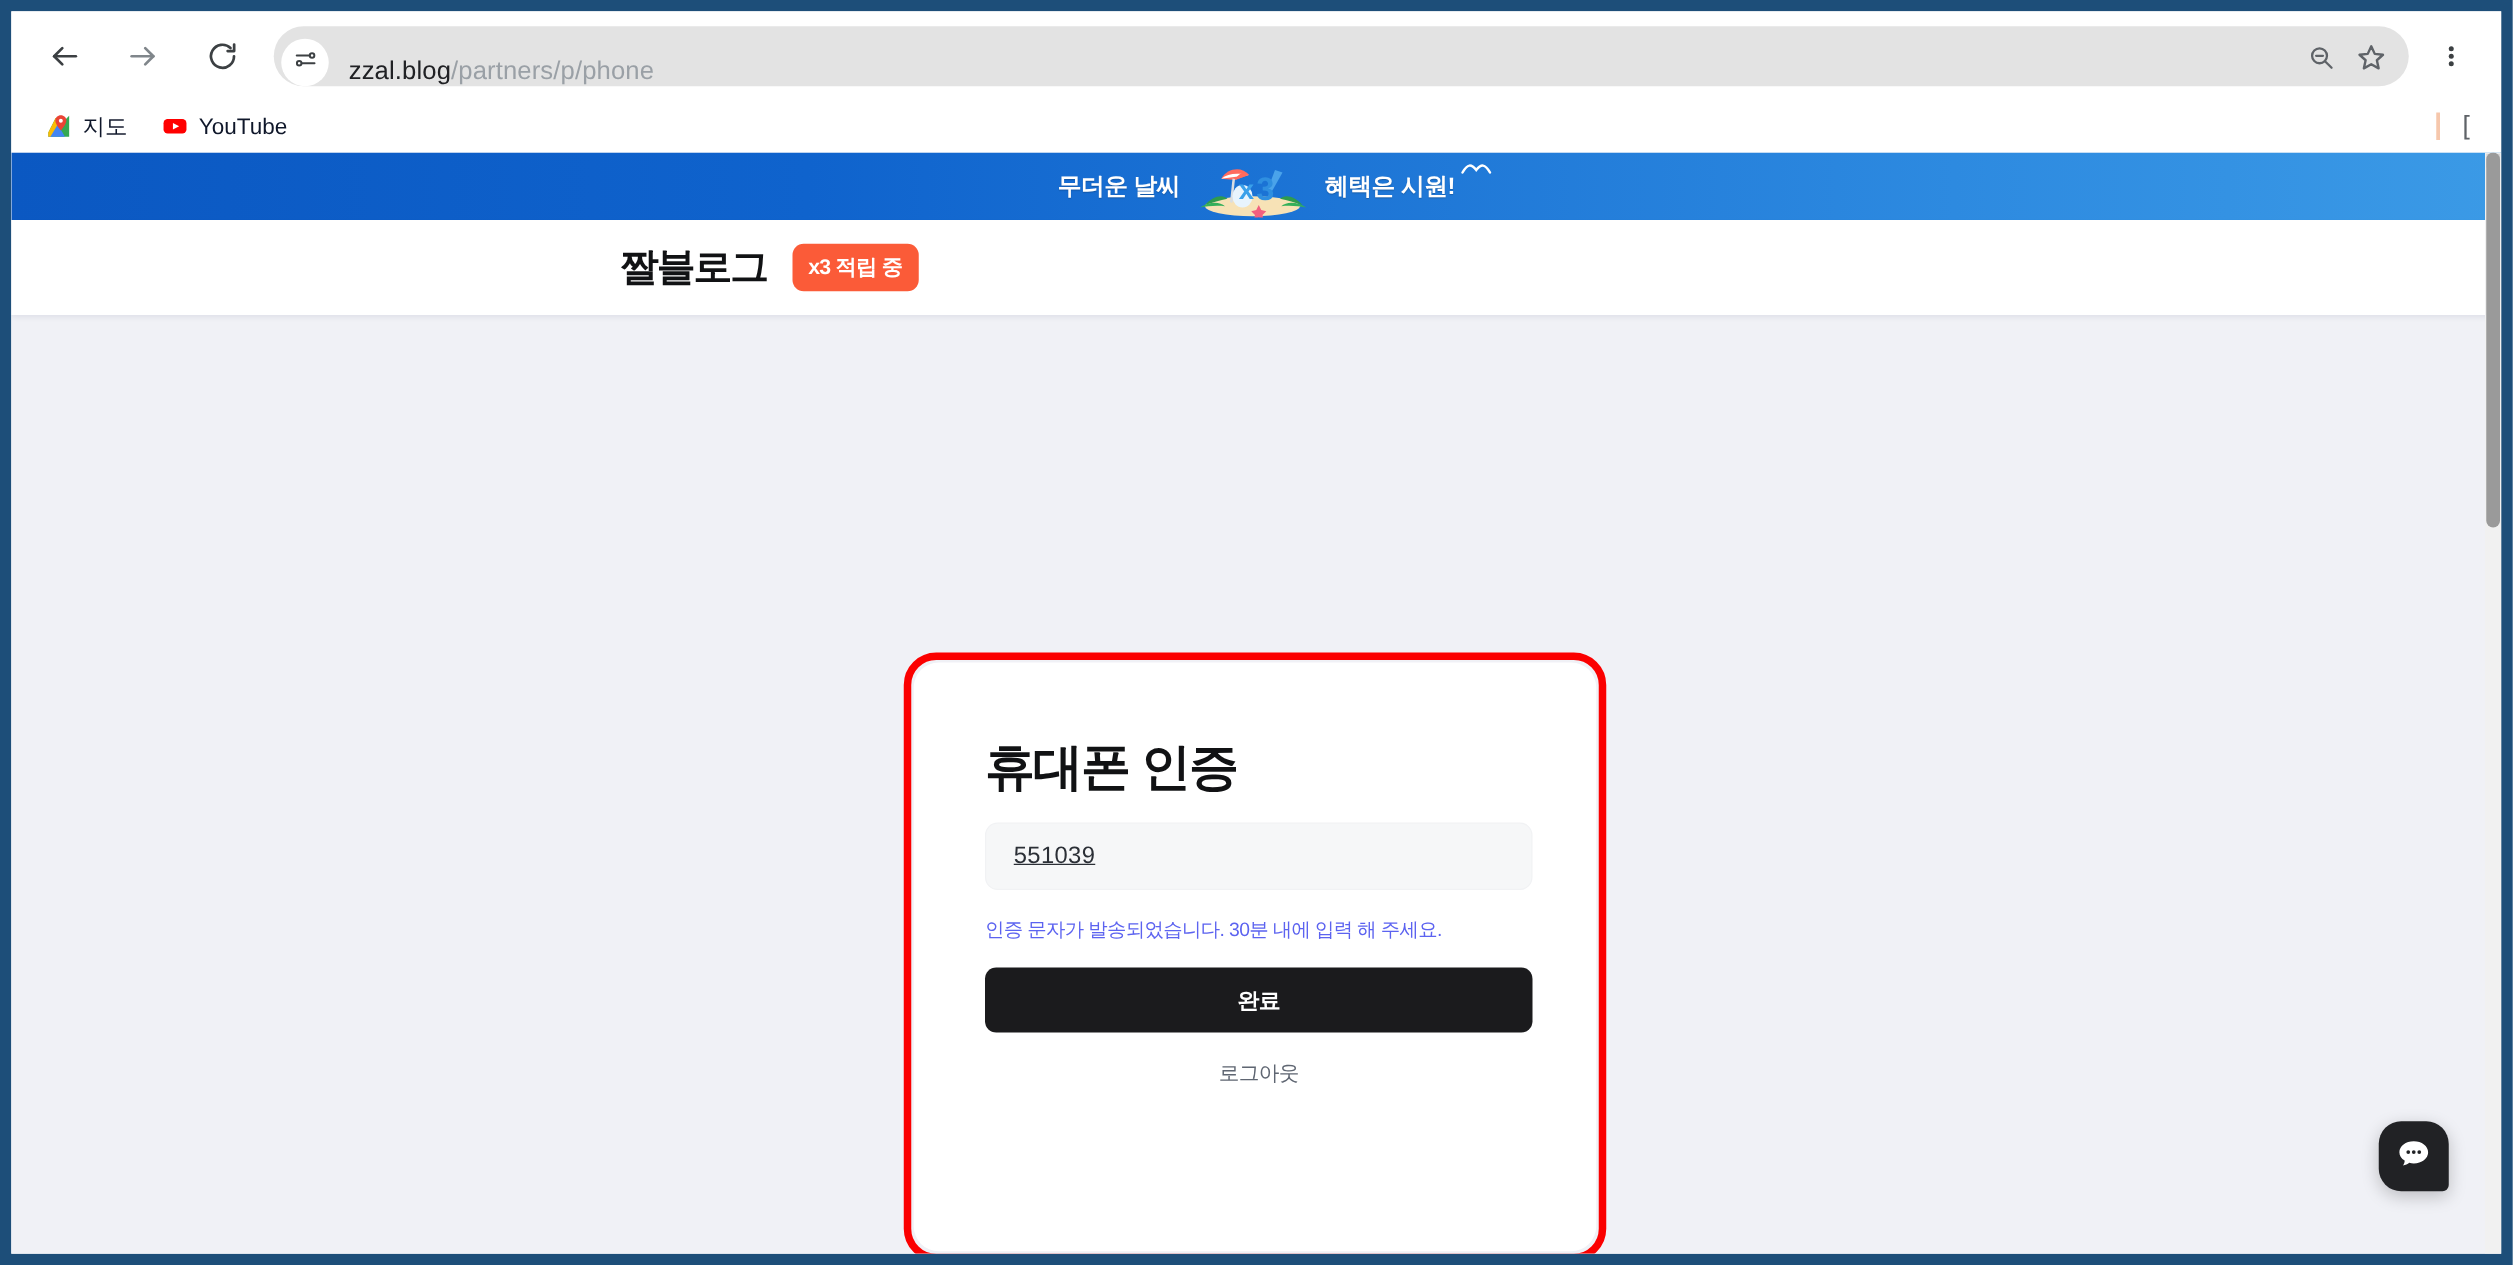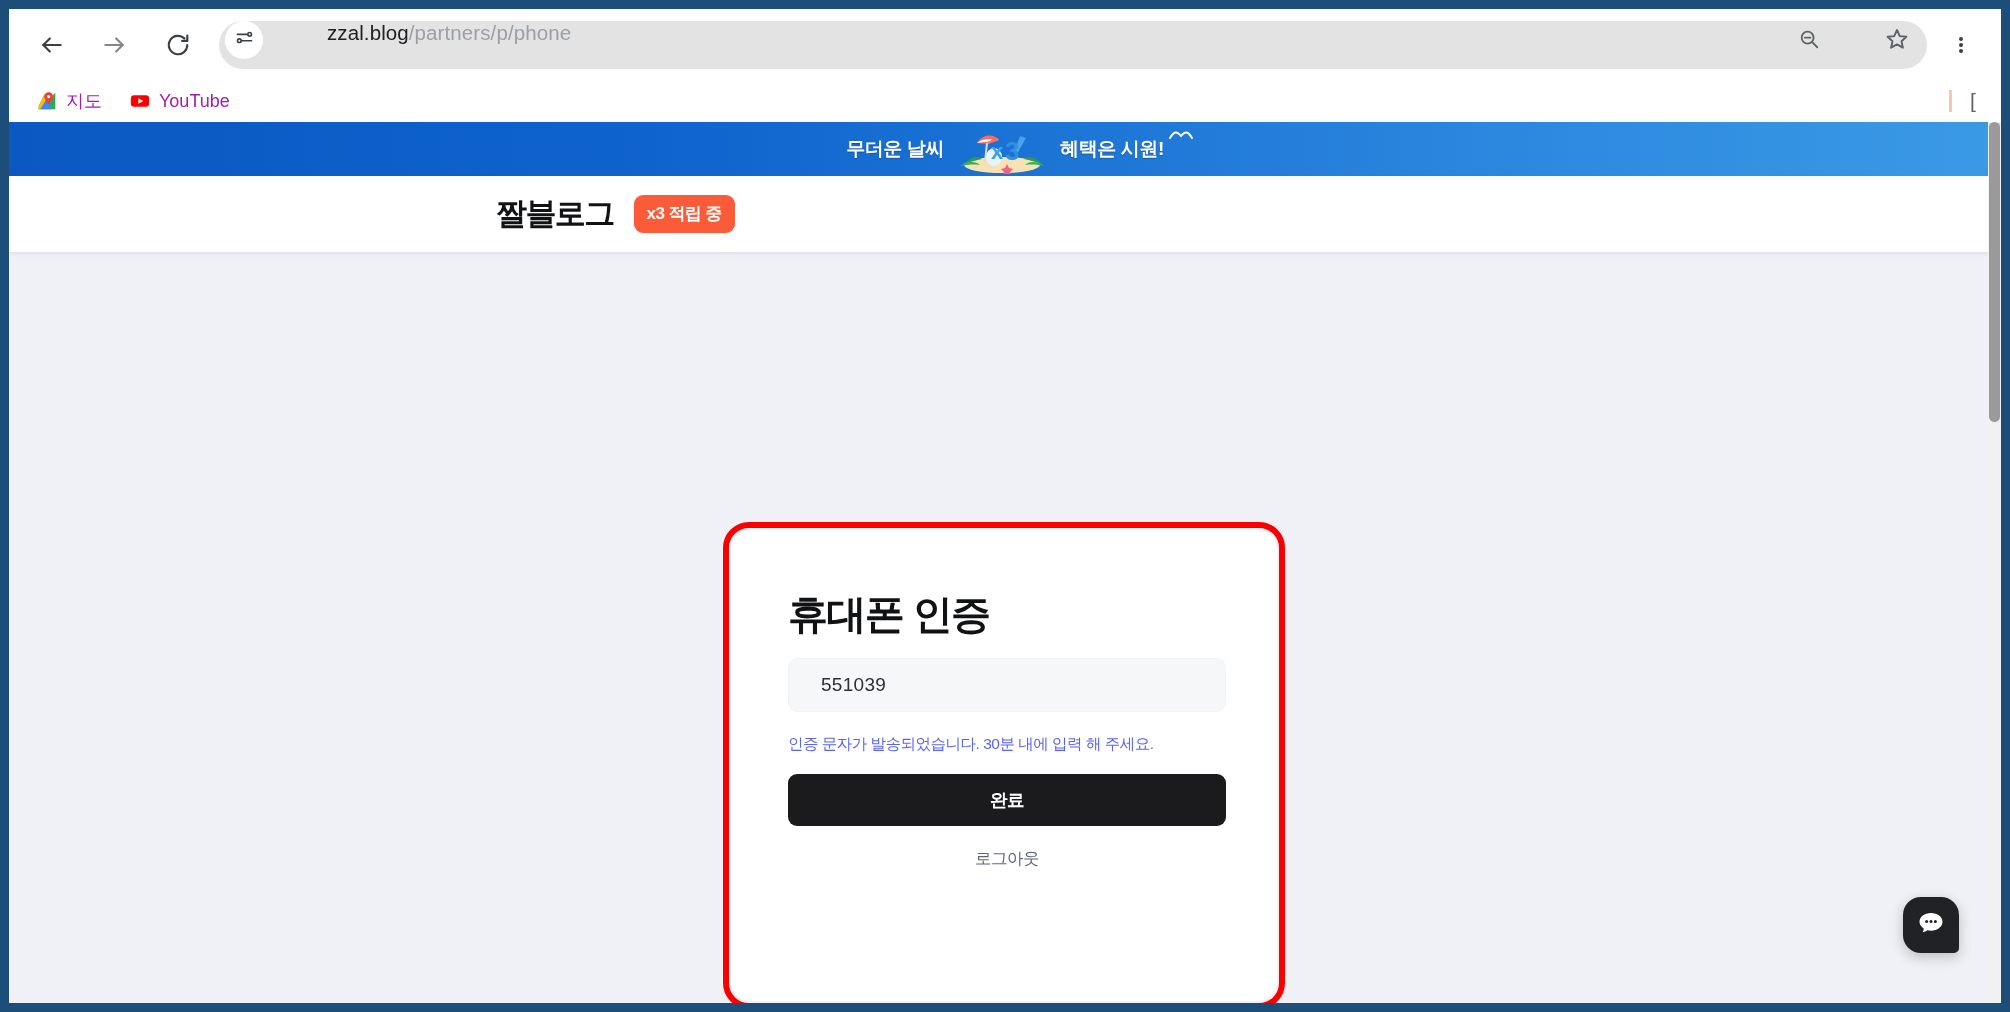--- a/index.html
+++ b/index.html
@@ -44,24 +44,23 @@
   #nav-reload { margin-left: 18px; }
 
   #omnibox {
     flex: 1 1 auto;
     margin-left: 18px;
     margin-right: 12px;
     height: 48px;
     background: #e3e3e3;
     border-radius: 24px;
     display: flex;
-    align-items: flex-start;
+    align-items: flex-end;
     padding: 0 10px 0 6px;
     position: relative;
-    gap: 48px;
   }
   #site-info-chip {
     width: 38px; height: 38px;
     border-radius: 50%;
     background: #ffffff;
     display: flex; align-items: center; justify-content: center;
     flex: 0 0 auto;
   }
   #url-text {
     margin-left: 16px;
@@ -92,21 +91,21 @@
     padding-left: 18px;
     position: relative;
   }
   .bookmark {
     display: flex; align-items: center;
     height: 32px; padding: 0 10px;
     border-radius: 6px;
     margin-right: 8px;
   }
   .bookmark .bm-label {
-    font-size: 18px; color: #a21caf; margin-left: 9px; white-space: nowrap;
+    font-size: 18px; color: #0f172a; margin-left: 9px; white-space: nowrap;
   }
   .bm-ico { width:20px; height:20px; flex:0 0 auto; display:block; }
   #bookmark-overflow {
     position: absolute; right: 20px; top: 0;
     height: 42px; display: flex; align-items: center;
   }
   #bm-cursor { width:3px; height:22px; background:#f6c7ac; margin-right:18px; }
   #bm-partial { font-size: 21px; color:#5f6368; overflow:hidden; width:11px; }
 
   
@@ -188,23 +187,24 @@
     letter-spacing: -0.5px;
     max-width: 448px;
   }
   #code-input {
     margin-top: 22px;
     width: 438px; height: 54px;
     background:#f6f7f8;
     border: 1px solid #f1f2f4;
     border-radius: 10px;
     display:flex; align-items:center;
-    padding-left: 32px;
+    padding-left: 22px;
     font-size: 19px; color:#2b2f36;
     letter-spacing: 0.3px;
+    text-decoration: underline;
   }
   #sent-notice {
     margin-top: 22px;
     font-size: 15.5px; color:#5c63f0;
     letter-spacing: -0.5px;
   }
   #submit-button {
     margin-top: 19px;
     width: 438px; height: 52px;
     background:#1b1b1d;

